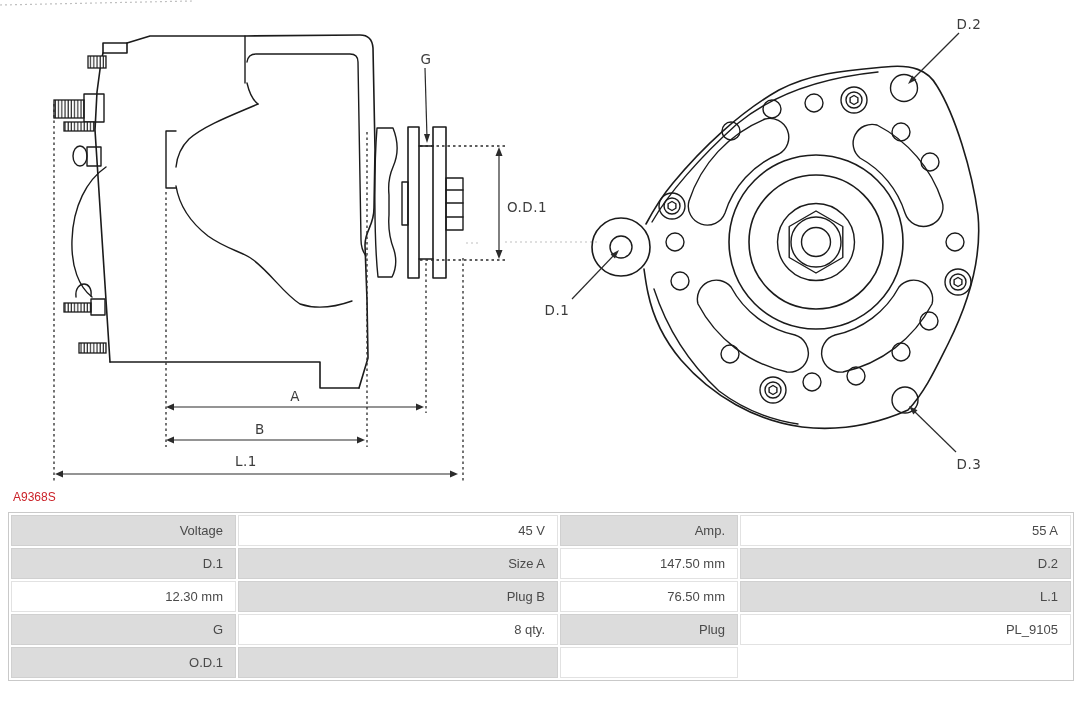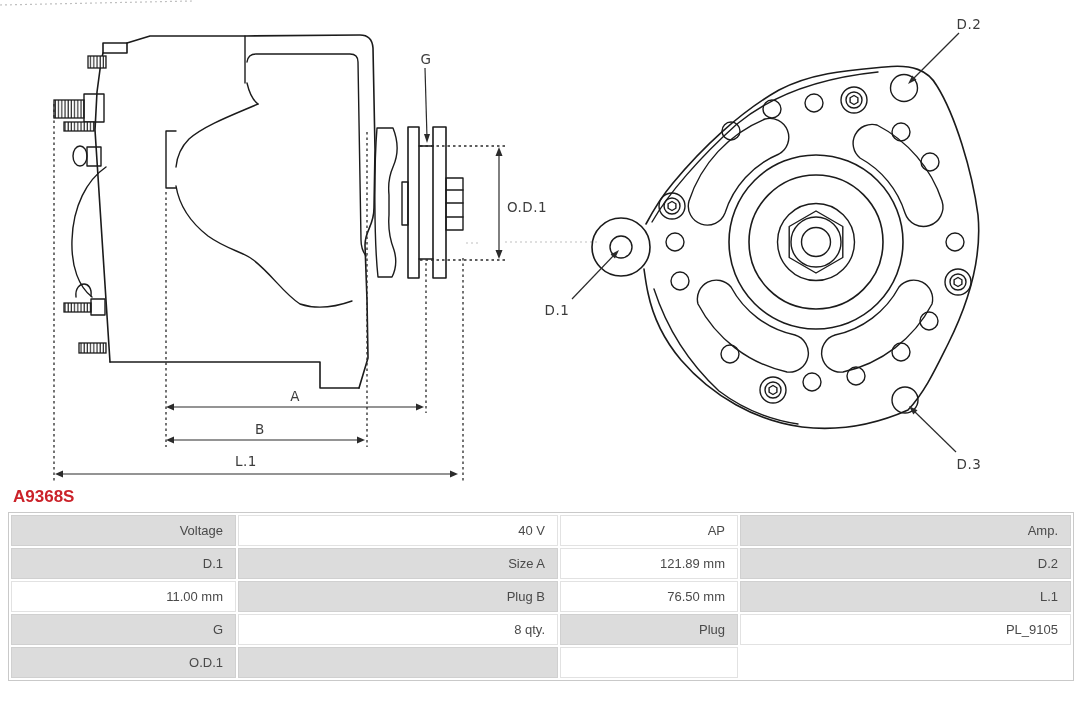--- a/index.html
+++ b/index.html
@@ -7,21 +7,21 @@
   .drawing-wrap{width:1080px;height:482px;position:relative;}
   svg{display:block;}
   .ln{fill:none;stroke:#1b1b1b;stroke-width:1.6;stroke-linecap:round;stroke-linejoin:round;}
   .ln2{fill:none;stroke:#1b1b1b;stroke-width:1.4;stroke-linecap:round;stroke-linejoin:round;}
   .dot{fill:none;stroke:#2a2a2a;stroke-width:1.3;stroke-dasharray:2.5 3;}
   .faint{fill:none;stroke:#bfbfbf;stroke-width:1.2;stroke-dasharray:2 3;}
   .dim-line{fill:none;stroke:#2b2b2b;stroke-width:1.2;}
   .ah{fill:#2b2b2b;stroke:none;}
   .dim{font-family:"DejaVu Sans",sans-serif;font-size:13.5px;fill:#3c3c3c;letter-spacing:.5px;}
   .hatched{stroke:#1b1b1b;stroke-width:1.3;}
-  .pn{margin:4px 0 0 13px;height:22px;line-height:22px;font-size:17px;font-weight:bold;font-family:"Liberation Sans",sans-serif;}
+  .pn{margin:4px 0 0 13px;height:22px;line-height:22px;font-size:12px;font-weight:normal;font-family:"Liberation Sans",sans-serif;}
   .spec-table{display:grid;grid-template-columns:225px 320px 178px 331px;gap:2px;
     background:#ffffff;border:1px solid #c9c9c9;padding:2px;width:fit-content;margin:4px 0 0 8px;}
   .cell{height:31px;line-height:29px;text-align:right;padding-right:12px;font-size:13px;
     color:#4a4a4a;box-sizing:border-box;white-space:nowrap;}
   .lab{background:#dcdcdc;border:1px solid #d0d0d0;}
   .val{background:#ffffff;border:1px solid #e2e2e2;}
 </style>
 </head>
 <body>
 
@@ -194,28 +194,28 @@
       <text class="dim" x="969" y="469" text-anchor="middle">D.3</text>
     </g>
   </g>
 </svg>
 </div>
 
 <div class="pn" style="color: rgb(203, 34, 41);">A9368S</div>
 
 <div class="spec-table">
     <div class="cell lab">Voltage</div>
-    <div class="cell val">40 V</div>
-    <div class="cell val">AP</div>
+    <div class="cell val">45 V</div>
     <div class="cell lab">Amp.</div>
+    <div class="cell val">55 A</div>
     <div class="cell lab">D.1</div>
     <div class="cell lab">Size A</div>
-    <div class="cell val">121.89 mm</div>
+    <div class="cell val">147.50 mm</div>
     <div class="cell lab">D.2</div>
-    <div class="cell val">11.00 mm</div>
+    <div class="cell val">12.30 mm</div>
     <div class="cell lab">Plug B</div>
     <div class="cell val">76.50 mm</div>
     <div class="cell lab">L.1</div>
     <div class="cell lab">G</div>
     <div class="cell val">8 qty.</div>
     <div class="cell lab">Plug</div>
     <div class="cell val">PL_9105</div>
     <div class="cell lab">O.D.1</div>
     <div class="cell lab"></div>
     <div class="cell val"></div>

